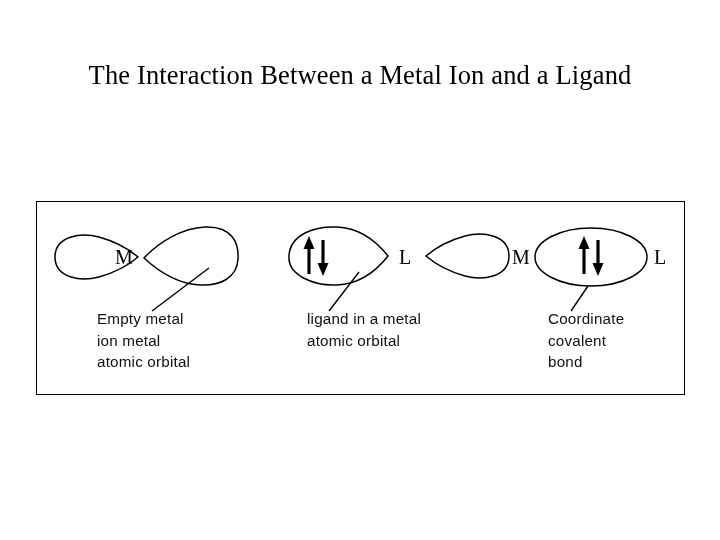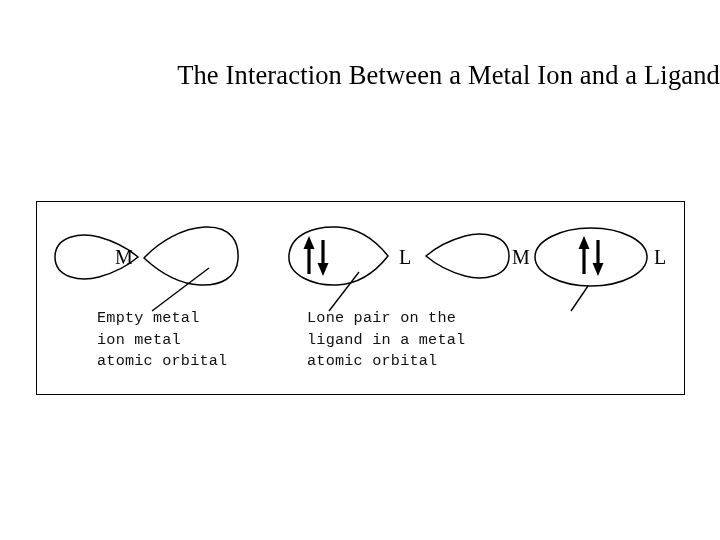--- a/index.html
+++ b/index.html
@@ -22,21 +22,21 @@
     width: 720px;
     height: 540px;
   }
 
   
   #title-block {
     position: absolute;
     left: 0;
     top: 58px;
     width: 720px;
-    text-align: right;
+    text-align: center;
     line-height: 1.32;
   }
   .title-line {
     font-family: "Liberation Serif", serif;
     font-size: 26.5px;
     font-weight: normal;
     letter-spacing: 0.15px;
     color: #000000;
     white-space: nowrap;
   }
@@ -58,21 +58,21 @@
     left: 0;
     top: 0;
     width: 649px;
     height: 194px;
     display: block;
   }
 
   
   .caption {
     position: absolute;
-    font-family: Liberation Mono, monospace;
+    font-family: Liberation Sans, sans-serif;
     font-size: 15.2px;
     line-height: 1.42;
     color: #111111;
     white-space: nowrap;
     letter-spacing: 0.2px;
   }
   #caption-1 { left: 60px;  top: 106px; }
   #caption-2 { left: 270px; top: 106px; }
   #caption-3 { left: 511px; top: 106px; }
 
@@ -144,20 +144,24 @@
 
     <div style="position:absolute;left:617px;top:44px;font-size:20px;font-family:'Liberation Serif',serif;color:#000;">L</div>
 
     <div class="caption" id="caption-1">
       <div>Empty metal</div>
       <div>ion metal</div>
       <div>atomic orbital</div>
     </div>
 
     <div class="caption" id="caption-2">
-      <div>Lone pair on the</div>
       <div>ligand in a metal</div>
       <div>atomic orbital</div>
     </div>
 
+    <div class="caption" id="caption-3">
+      <div>Coordinate</div>
+      <div>covalent</div>
+      <div>bond</div>
+    </div>
 
   </div>
 </div>
 
 </body></html>

